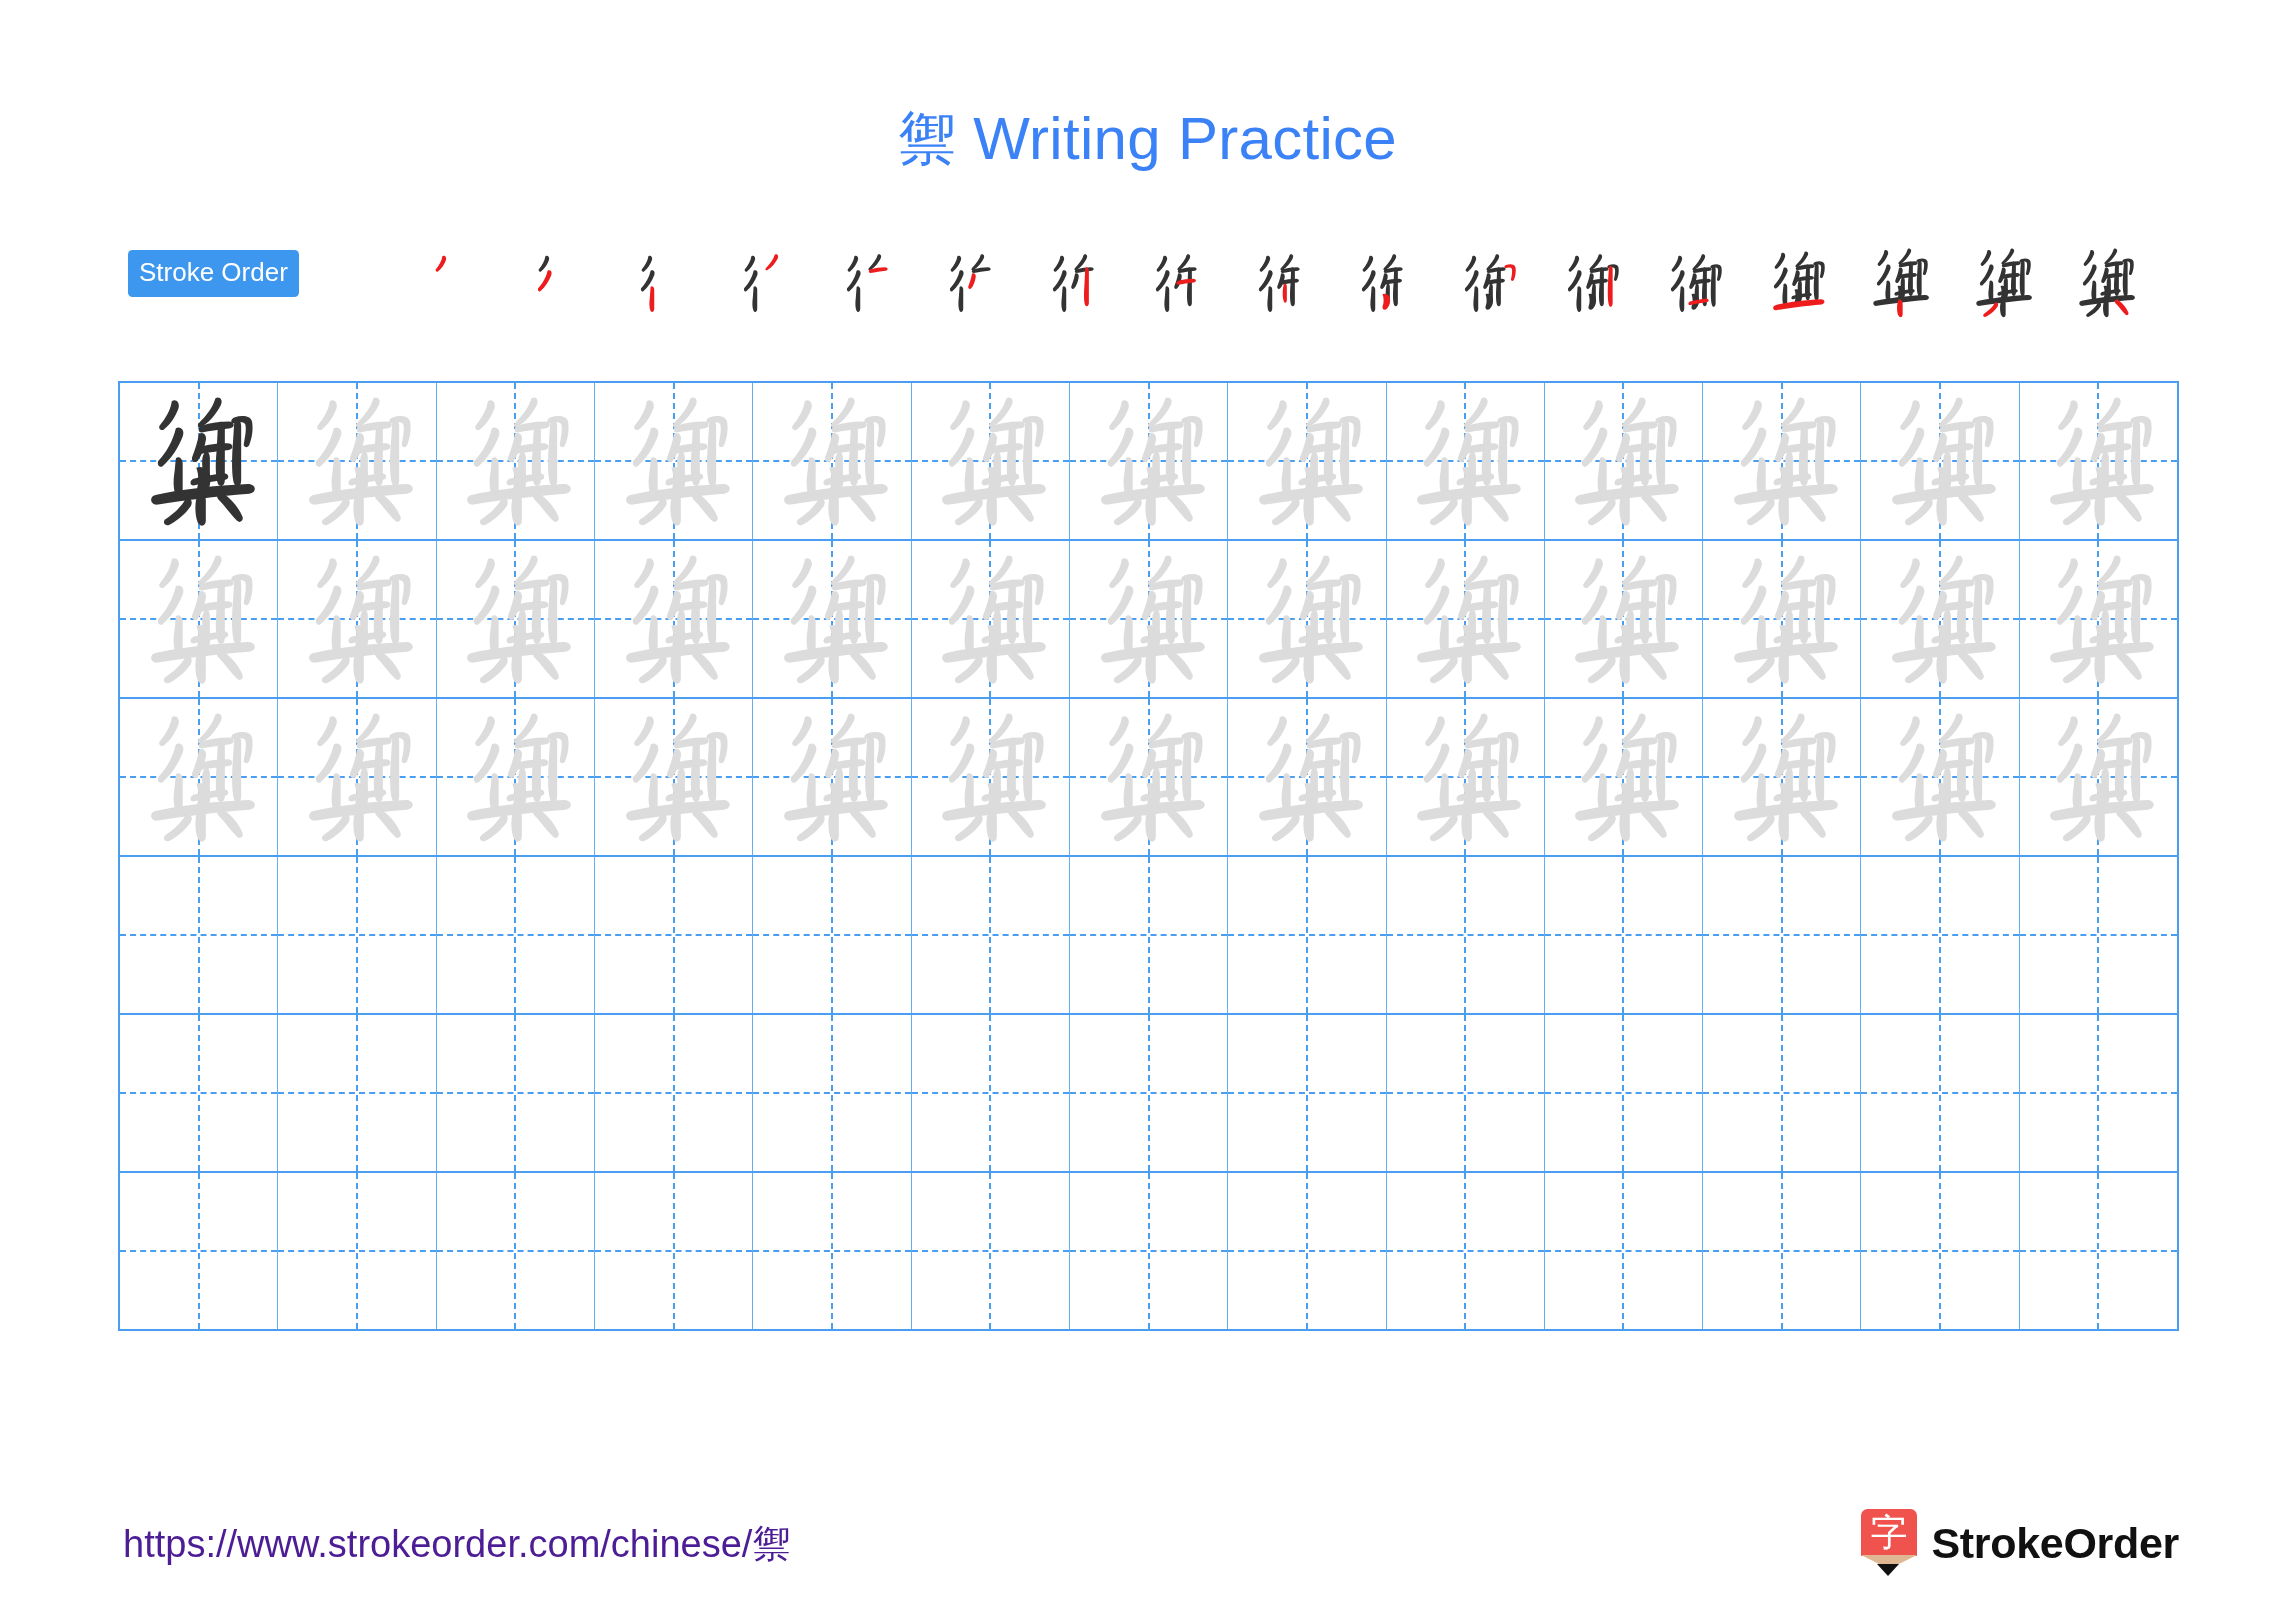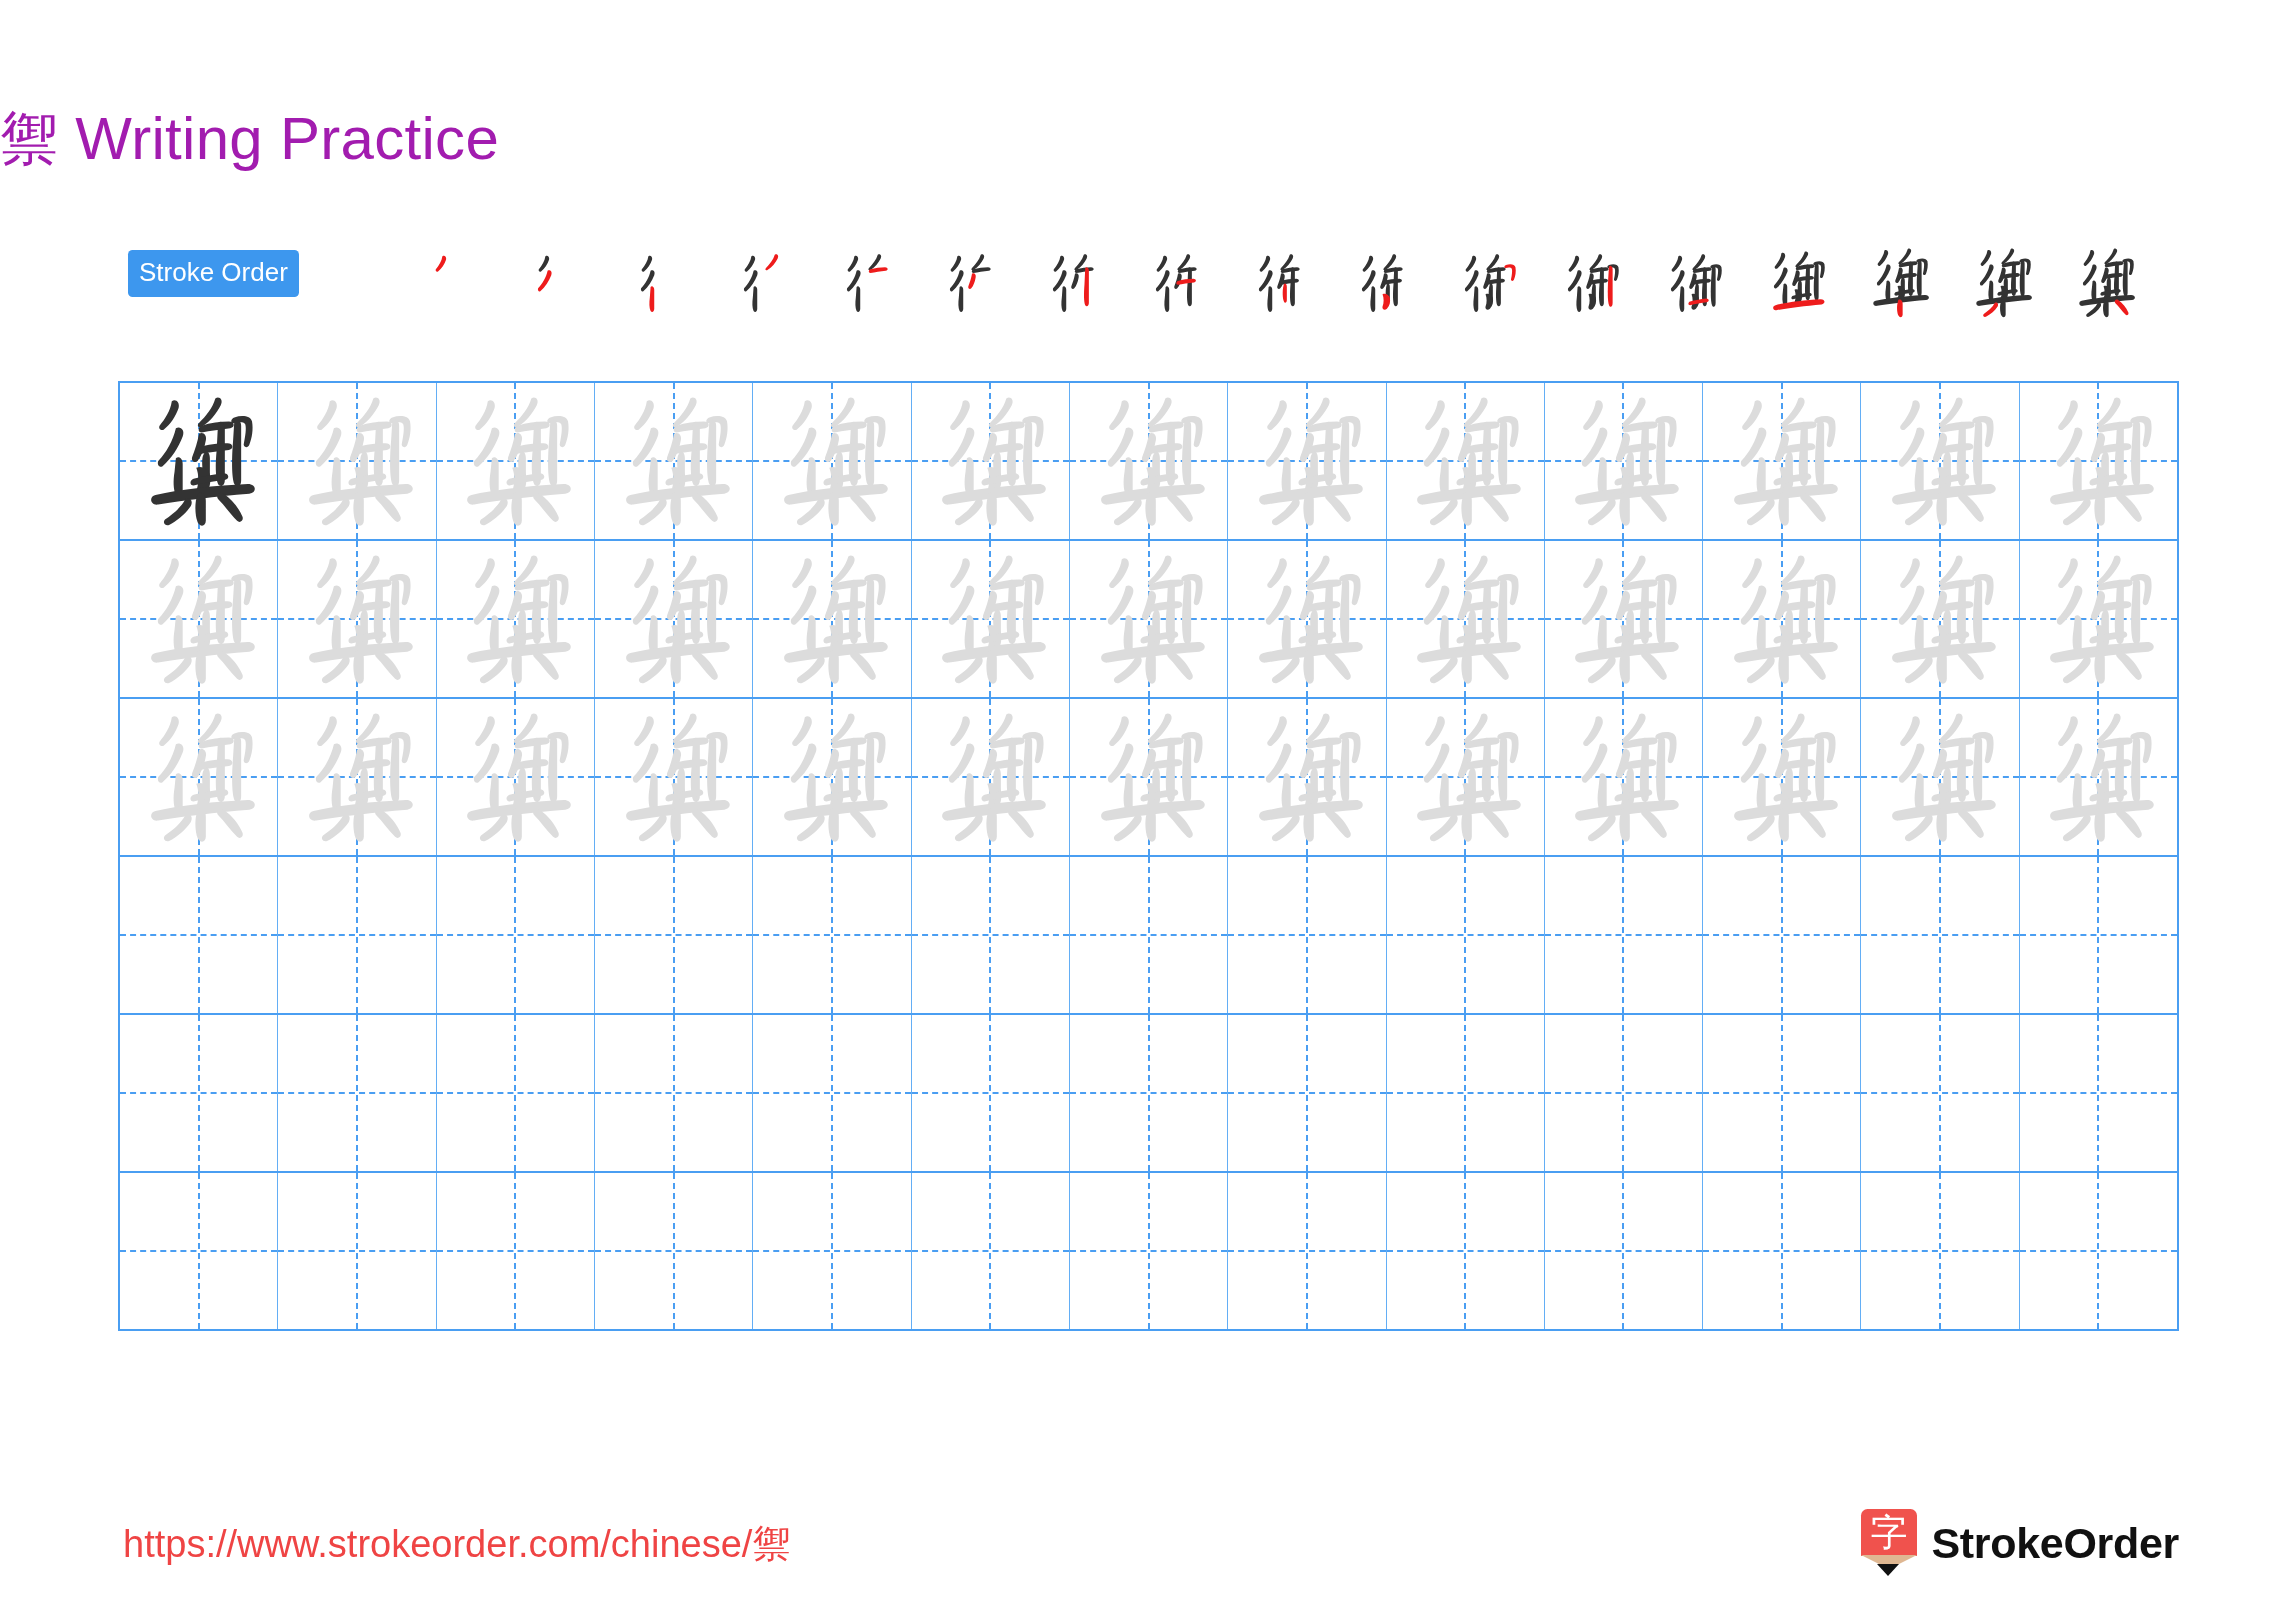--- a/index.html
+++ b/index.html
@@ -14,23 +14,24 @@
     position: relative;
     overflow: hidden;
   }
 
   
   #page-title {
     position: absolute;
     top: 101px;
     left: 0;
     width: 2295px;
+    text-align: center;
     font-size: 60px;
     font-weight: 400;
-    color: #a21caf;
+    color: #3b82f6;
     letter-spacing: 0.3px;
     white-space: nowrap;
   }
   #page-title .han {
     font-family: "DejaVu Sans", sans-serif;
     font-size: 58px;
   }
 
   
   #stroke-order-row {
@@ -148,21 +149,21 @@
   }
   .glyph-dark svg path  { fill: #333333; }
   .glyph-light svg path { fill: #dcdcdc; }
 
   
   #footer-url {
     position: absolute;
     left: 123px;
     top: 1519px;
     font-size: 38px;
-    color: #ef4444;
+    color: #4c1d95;
     white-space: nowrap;
   }
   #footer-url .han {
     font-family: "DejaVu Sans", sans-serif;
   }
 
   #footer-brand {
     position: absolute;
     right: 116px;
     top: 1509px;

